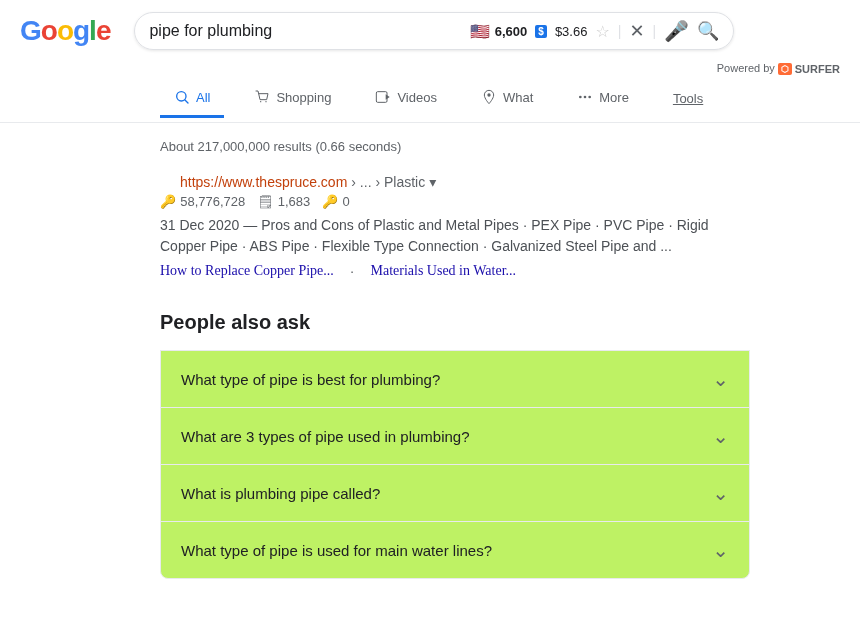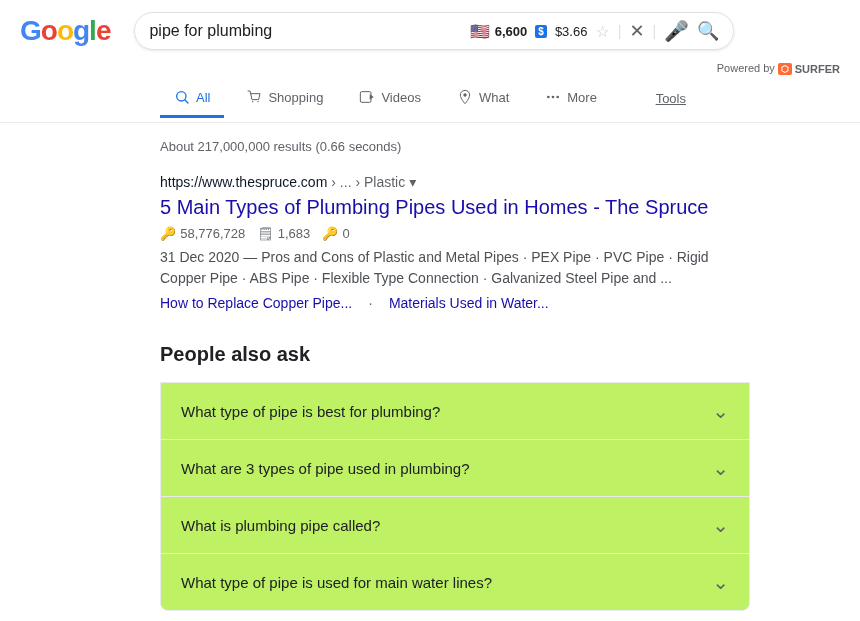--- a/index.html
+++ b/index.html
@@ -24,41 +24,41 @@
     .close-icon { color: #5f6368; font-size: 18px; cursor: pointer; }
     .mic-icon { color: #4285F4; font-size: 20px; }
     .search-icon { color: #4285F4; font-size: 18px; }
 
     
     .surfer-badge { font-size: 11px; color: #5f6368; text-align: right; padding: 4px 20px 0 0; }
     .surfer-logo { display: inline-flex; align-items: center; gap: 3px; }
     .surfer-icon { background: #ff6b35; color: #fff; font-size: 9px; font-weight: bold; padding: 1px 3px; border-radius: 2px; }
 
     
-    .nav-tabs { display: flex; align-items: center; padding: 4px 160px; gap: 8px; border-bottom: 1px solid #e8eaed; }
+    .nav-tabs { display: flex; align-items: center; padding: 4px 160px; gap: 16px; border-bottom: 1px solid #e8eaed; }
     .nav-tab { display: flex; align-items: center; gap: 6px; padding: 10px 14px; font-size: 13px; color: #5f6368; cursor: pointer; border-bottom: 3px solid transparent; text-decoration: none; white-space: nowrap; }
     .nav-tab.active { color: #1a73e8; border-bottom: 3px solid #1a73e8; }
     .nav-tab svg { width: 16px; height: 16px; }
     .tools-btn { margin-left: auto; font-size: 13px; color: #5f6368; cursor: pointer; padding: 10px 14px; }
 
     
     .main { padding: 16px 0 0 160px; max-width: 750px; }
     .results-count { font-size: 13px; color: #5f6368; margin-bottom: 20px; }
 
     
     .result-url { color: #202124; font-size: 14px; display: flex; align-items: center; gap: 4px; margin-bottom: 4px; }
     .result-url .breadcrumb { color: #5f6368; }
     .result-url .dropdown { color: #5f6368; cursor: pointer; }
     .result-title { font-size: 20px; color: #1a0dab; cursor: pointer; margin-bottom: 6px; line-height: 1.3; }
     .result-meta { display: flex; align-items: center; gap: 12px; font-size: 13px; color: #5f6368; margin-bottom: 6px; }
     .meta-item { display: flex; align-items: center; gap: 4px; }
     .result-snippet { font-size: 14px; color: #4d5156; line-height: 1.5; margin-bottom: 6px; }
     .snippet-date { color: #4d5156; }
     .snippet-links { display: flex; gap: 16px; margin-top: 4px; }
-    .snippet-link { color: #1a0dab; font-size: 14px; text-decoration: none; cursor: pointer; }
+    .snippet-link { color: #1a0dab; font-size: 14px; text-decoration: none; cursor: pointer; font-family: Liberation Serif, serif; }
 
     
     .paa-section { margin-top: 32px; }
     .paa-title { font-size: 20px; font-weight: bold; margin-bottom: 16px; color: #202124; }
     .paa-item { border: 1px solid #e8eaed; border-bottom: none; padding: 16px 20px; display: flex; justify-content: space-between; align-items: center; cursor: pointer; background: #bef264; }
     .paa-item:first-of-type { border-radius: 8px 8px 0 0; }
     .paa-item:last-of-type { border-bottom: 1px solid #e8eaed; border-radius: 0 0 8px 8px; }
     .paa-question { font-size: 15px; color: #202124; }
     .paa-chevron { color: #5f6368; font-size: 20px; }
   </style>
@@ -142,25 +142,24 @@
     <span>More</span>
   </a>
   <a class="tools-btn" href="#">Tools</a>
 </div>
 
 <div class="main">
   <div class="results-count">About 217,000,000 results (0.66 seconds)</div>
 
   <div style="margin-bottom: 24px;">
     <div class="result-url">
-      <span style="color:#0f172a;">https://www.thespruce.com</span>
+      <span style="color:#c2410c;margin-left:20px;">https://www.thespruce.com</span>
       <span class="breadcrumb">› ... › Plastic</span>
       <span class="dropdown">▾</span>
     </div>
-    <div class="result-title">5 Main Types of Plumbing Pipes Used in Homes - The Spruce</div>
     <div class="result-meta">
       <span class="meta-item">🔑 <span>58,776,728</span></span>
       <span class="meta-item">🗒 <span>1,683</span></span>
       <span class="meta-item">🔑 <span>0</span></span>
     </div>
     <div class="result-snippet">
       <span class="snippet-date">31 Dec 2020</span>
       <span> — </span>
       <span>Pros and Cons of Plastic and Metal Pipes · PEX Pipe · PVC Pipe · Rigid Copper Pipe · ABS Pipe · Flexible Type Connection · Galvanized Steel Pipe and ...</span>
     </div>

